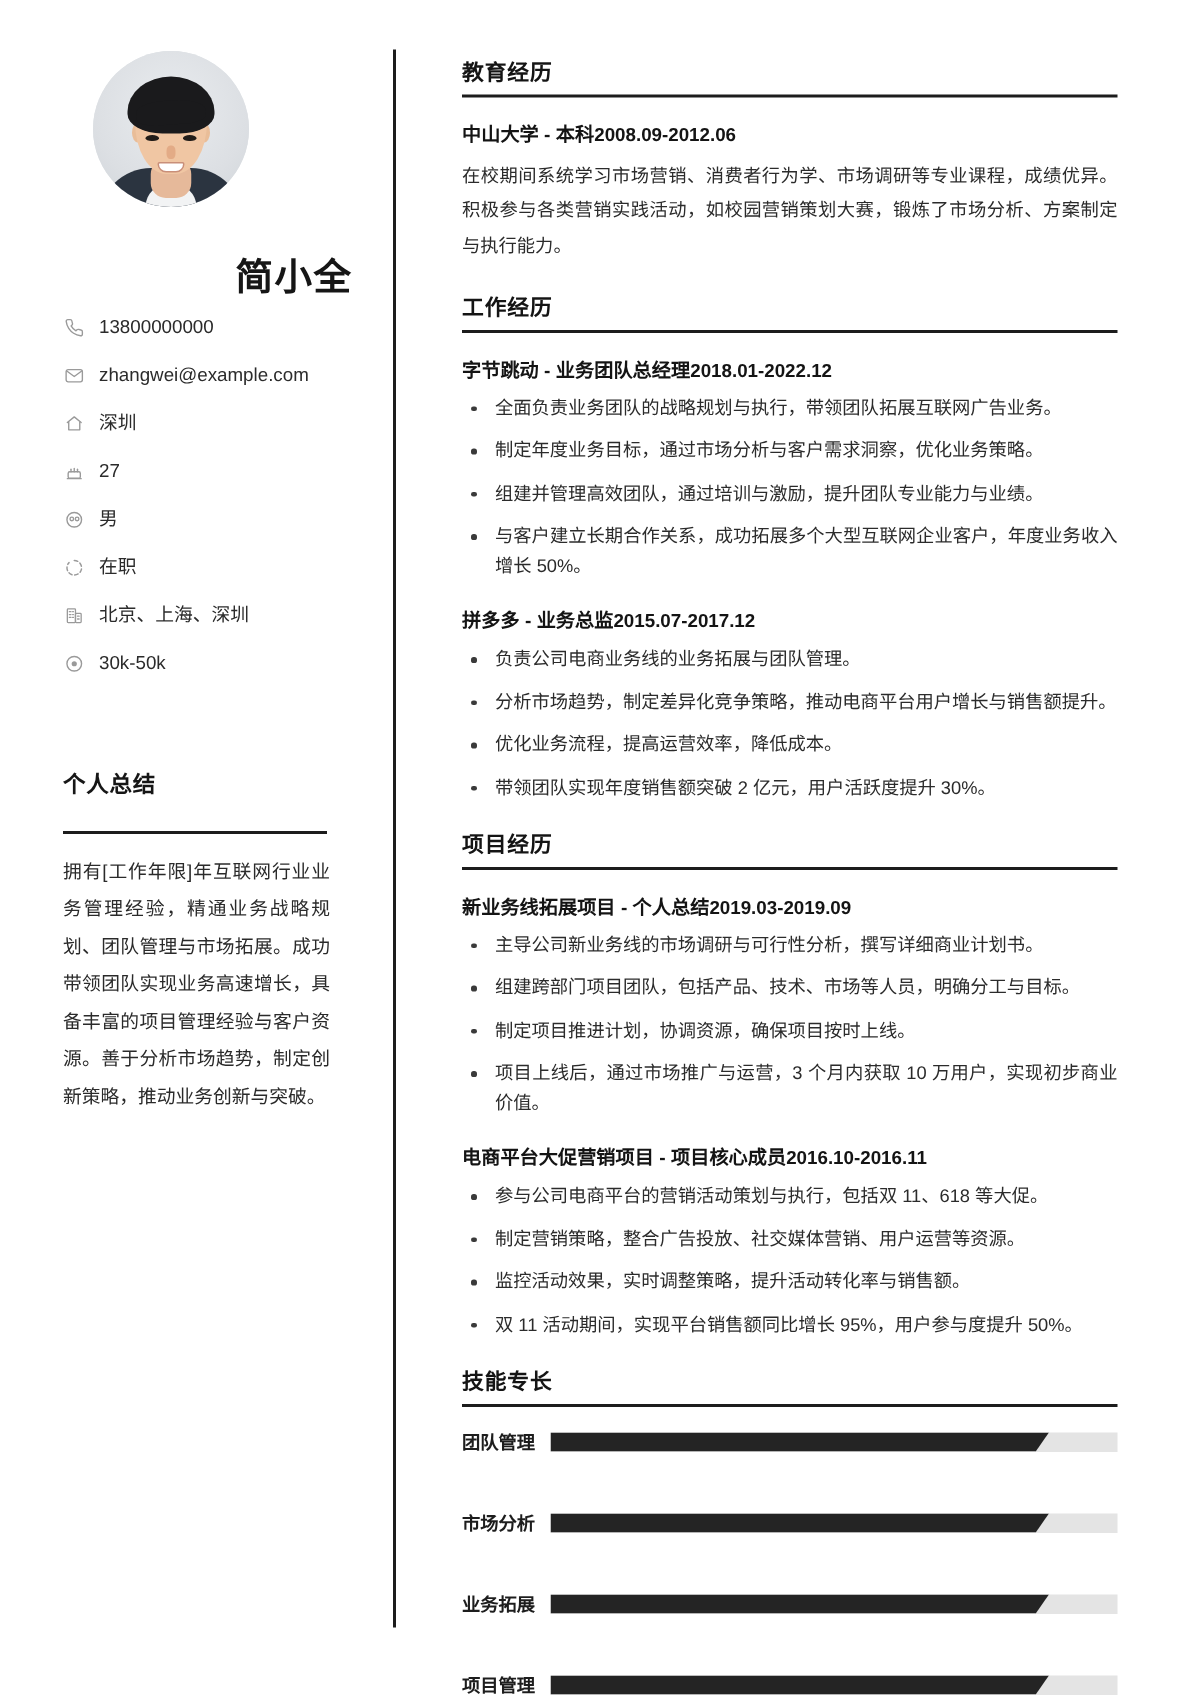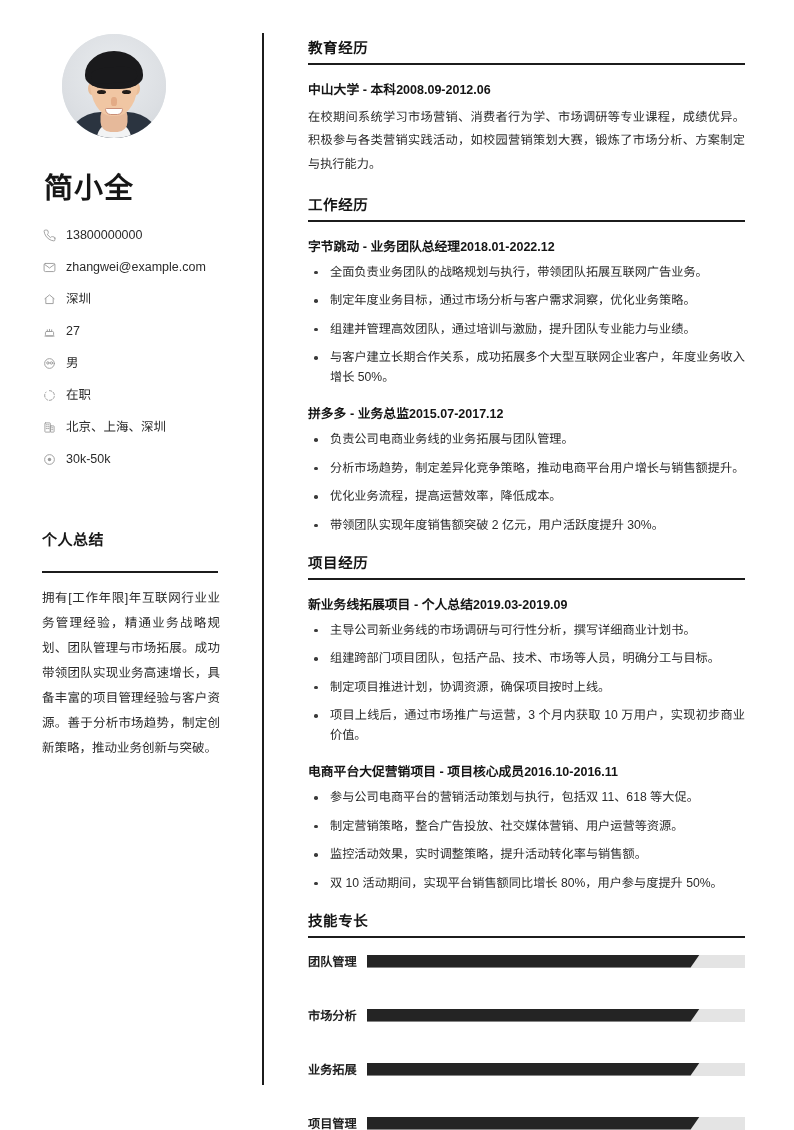--- a/index.html
+++ b/index.html
@@ -157,29 +157,30 @@
     position: absolute;
     left: 50%; top: 74px;
     transform: translateX(-50%);
     width: 18px; height: 7px;
     background: #ffffff;
     border: 1px solid #c98f79;
     border-radius: 2px 2px 9px 9px;
   }
 
   .name {
-    font-size: 29px;
+    font-size: 25px;
     font-weight: 700;
     letter-spacing: 1px;
     margin: 26px 0 0 2px;
     color: #161616;
+    text-align: right;
   }
 
   .contact-list {
-    margin-top: 16px;
+    margin-top: 5px;
     list-style: none;
   }
   .contact-item {
     display: flex;
     align-items: center;
     gap: 10px;
     min-height: 26px;
     margin-bottom: 6px;
     font-size: 12.5px;
     color: #2b2b2b;
@@ -526,21 +527,21 @@
 
       <div class="entry">
         <div class="entry-head">
           <span class="entry-title">电商平台大促营销项目 - 项目核心成员</span>
           <span class="entry-date">2016.10-2016.11</span>
         </div>
         <ul class="bullets">
           <li class="bullet">参与公司电商平台的营销活动策划与执行，包括双 11、618 等大促。</li>
           <li class="bullet">制定营销策略，整合广告投放、社交媒体营销、用户运营等资源。</li>
           <li class="bullet">监控活动效果，实时调整策略，提升活动转化率与销售额。</li>
-          <li class="bullet">双 10 活动期间，实现平台销售额同比增长 80%，用户参与度提升 50%。</li>
+          <li class="bullet">双 11 活动期间，实现平台销售额同比增长 95%，用户参与度提升 50%。</li>
         </ul>
       </div>
     </section>
 
     <section class="section">
       <div class="section-title">技能专长</div>
       <div class="section-rule"></div>
       <div class="skills-grid">
 
         <div class="skill-row">

